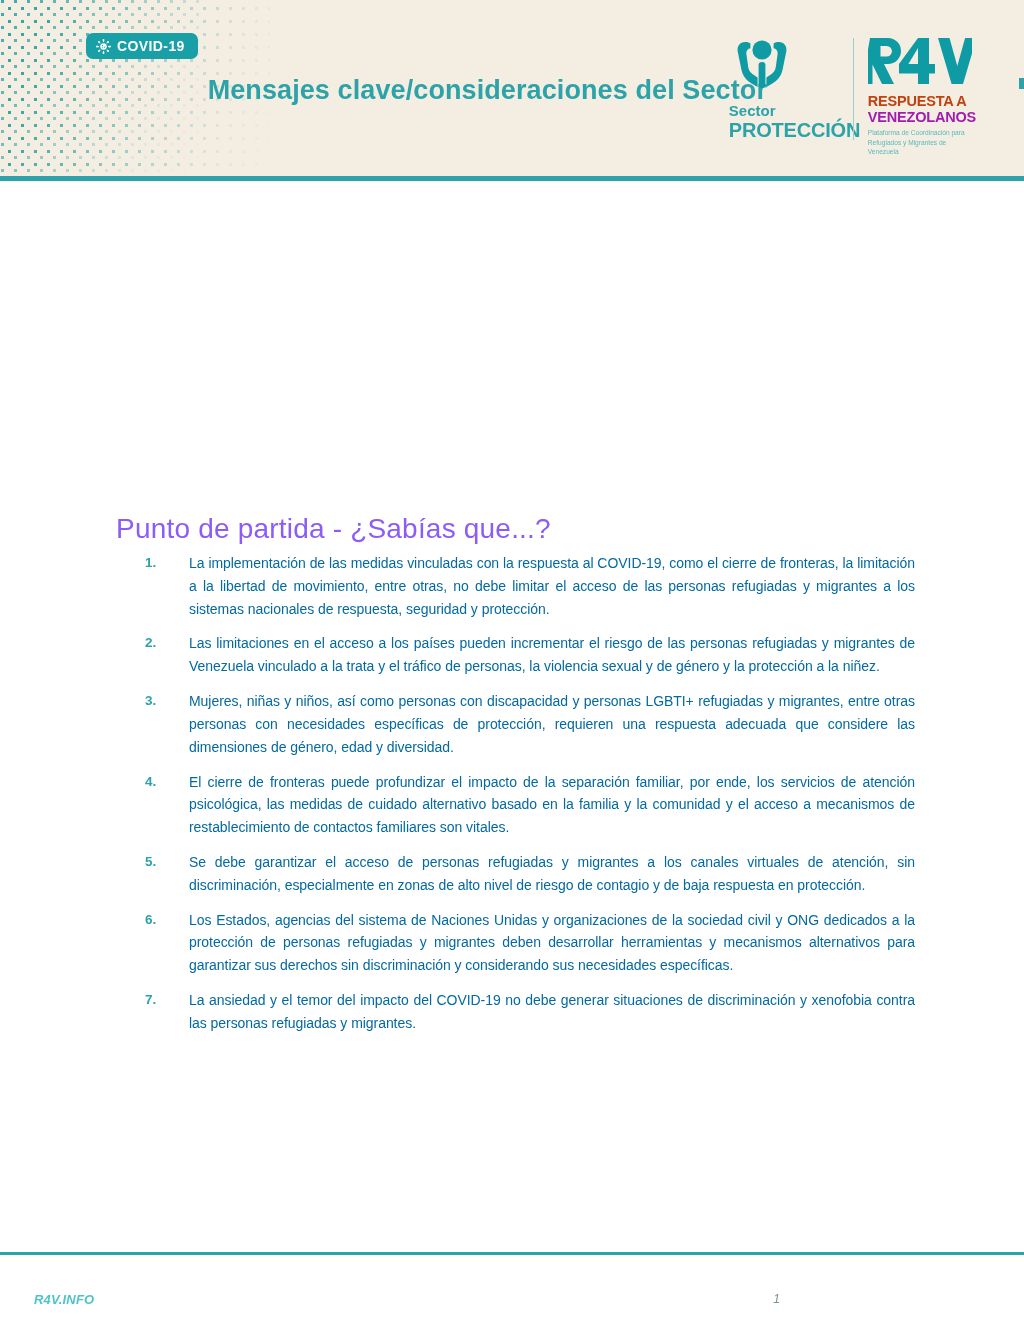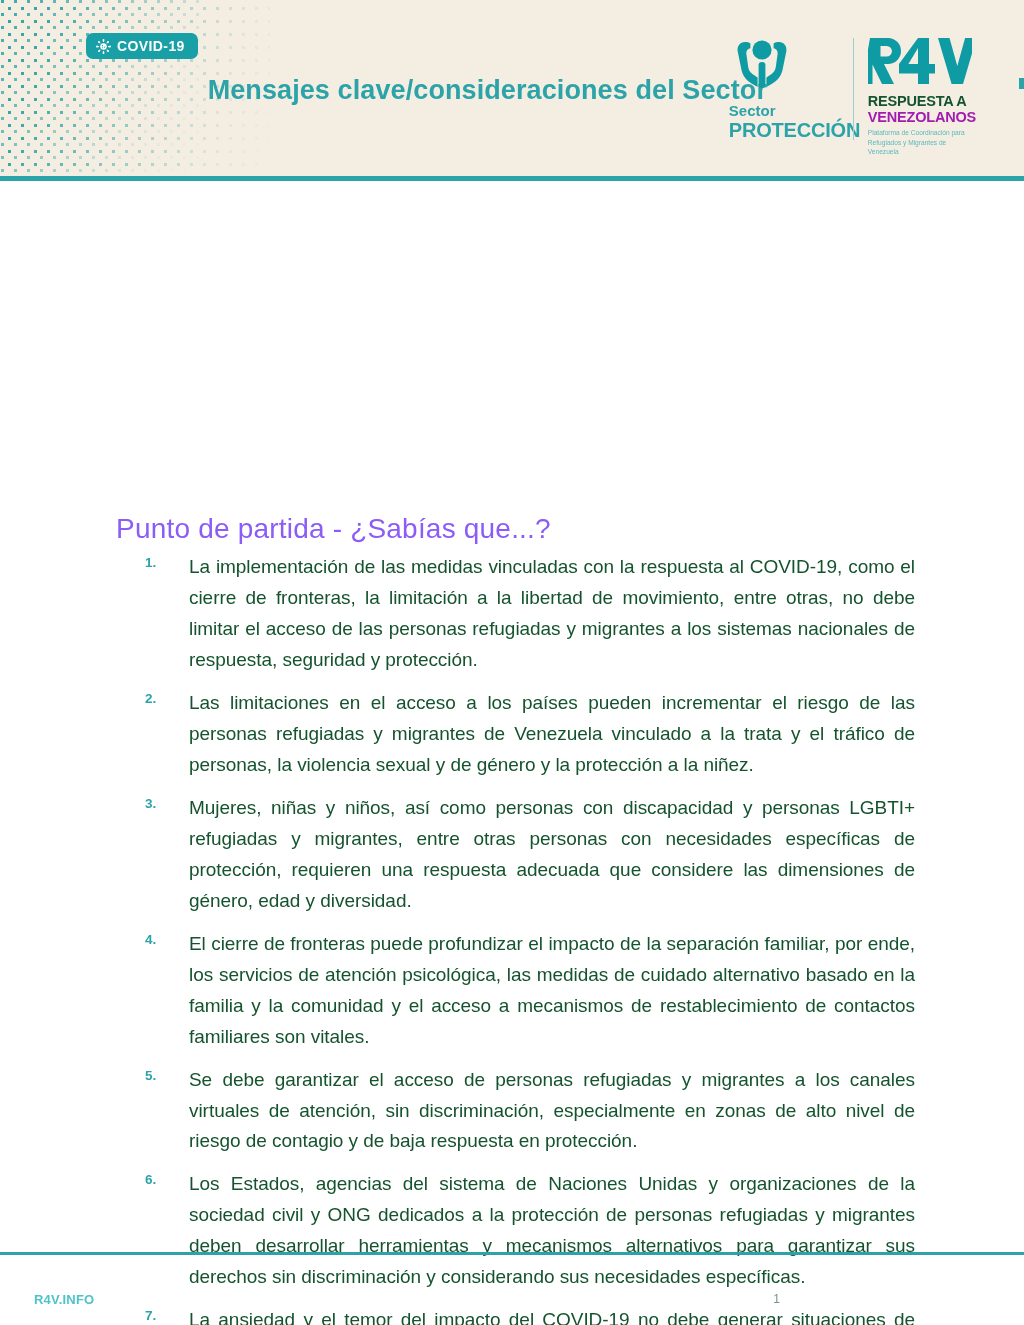--- a/index.html
+++ b/index.html
@@ -141,21 +141,21 @@
     background: #9ecdd0;
     margin: 2px 0 6px 0;
   }
   .r4v-block {
     padding-left: 14px;
     display: flex;
     flex-direction: column;
     align-items: flex-start;
   }
   .r4v-block .r4v-sub1 {
-    color: #14532d;
+    color: #c2410c;
     font-size: 14.5px;
     font-weight: bold;
     line-height: 1.08;
     letter-spacing: -0.2px;
     margin-top: 2px;
   }
   .r4v-block .r4v-sub2 {
     color: #a21caf;
     font-size: 14.5px;
     font-weight: bold;
@@ -200,42 +200,43 @@
     color: #2BA3A8;
     font-size: 13.5px;
     font-weight: bold;
     width: 44px;
     flex: 0 0 44px;
     line-height: 1.63;
     padding-top: 0px;
   }
   .list-item .txt {
     flex: 1;
-    color: #14532d;
-    font-size: 19px;
+    color: #0369a1;
+    font-size: 14px;
     line-height: 1.63;
     text-align: justify;
     letter-spacing: -0.05px;
   }
 
   
   .footer-rule {
     position: absolute;
     left: 0;
     top: 1252px;
     width: 1024px;
     height: 3px;
     background: #2BA3A8;
   }
   .footer {
     position: absolute;
     left: 0;
     top: 1292px;
     width: 816px;
     height: 30px;
+    font-style: italic;
   }
   .footer-brand {
     position: absolute;
     left: 34px;
     top: 0;
     color: #4EC3C9;
     font-size: 13px;
     font-weight: bold;
     letter-spacing: 0.2px;
   }

